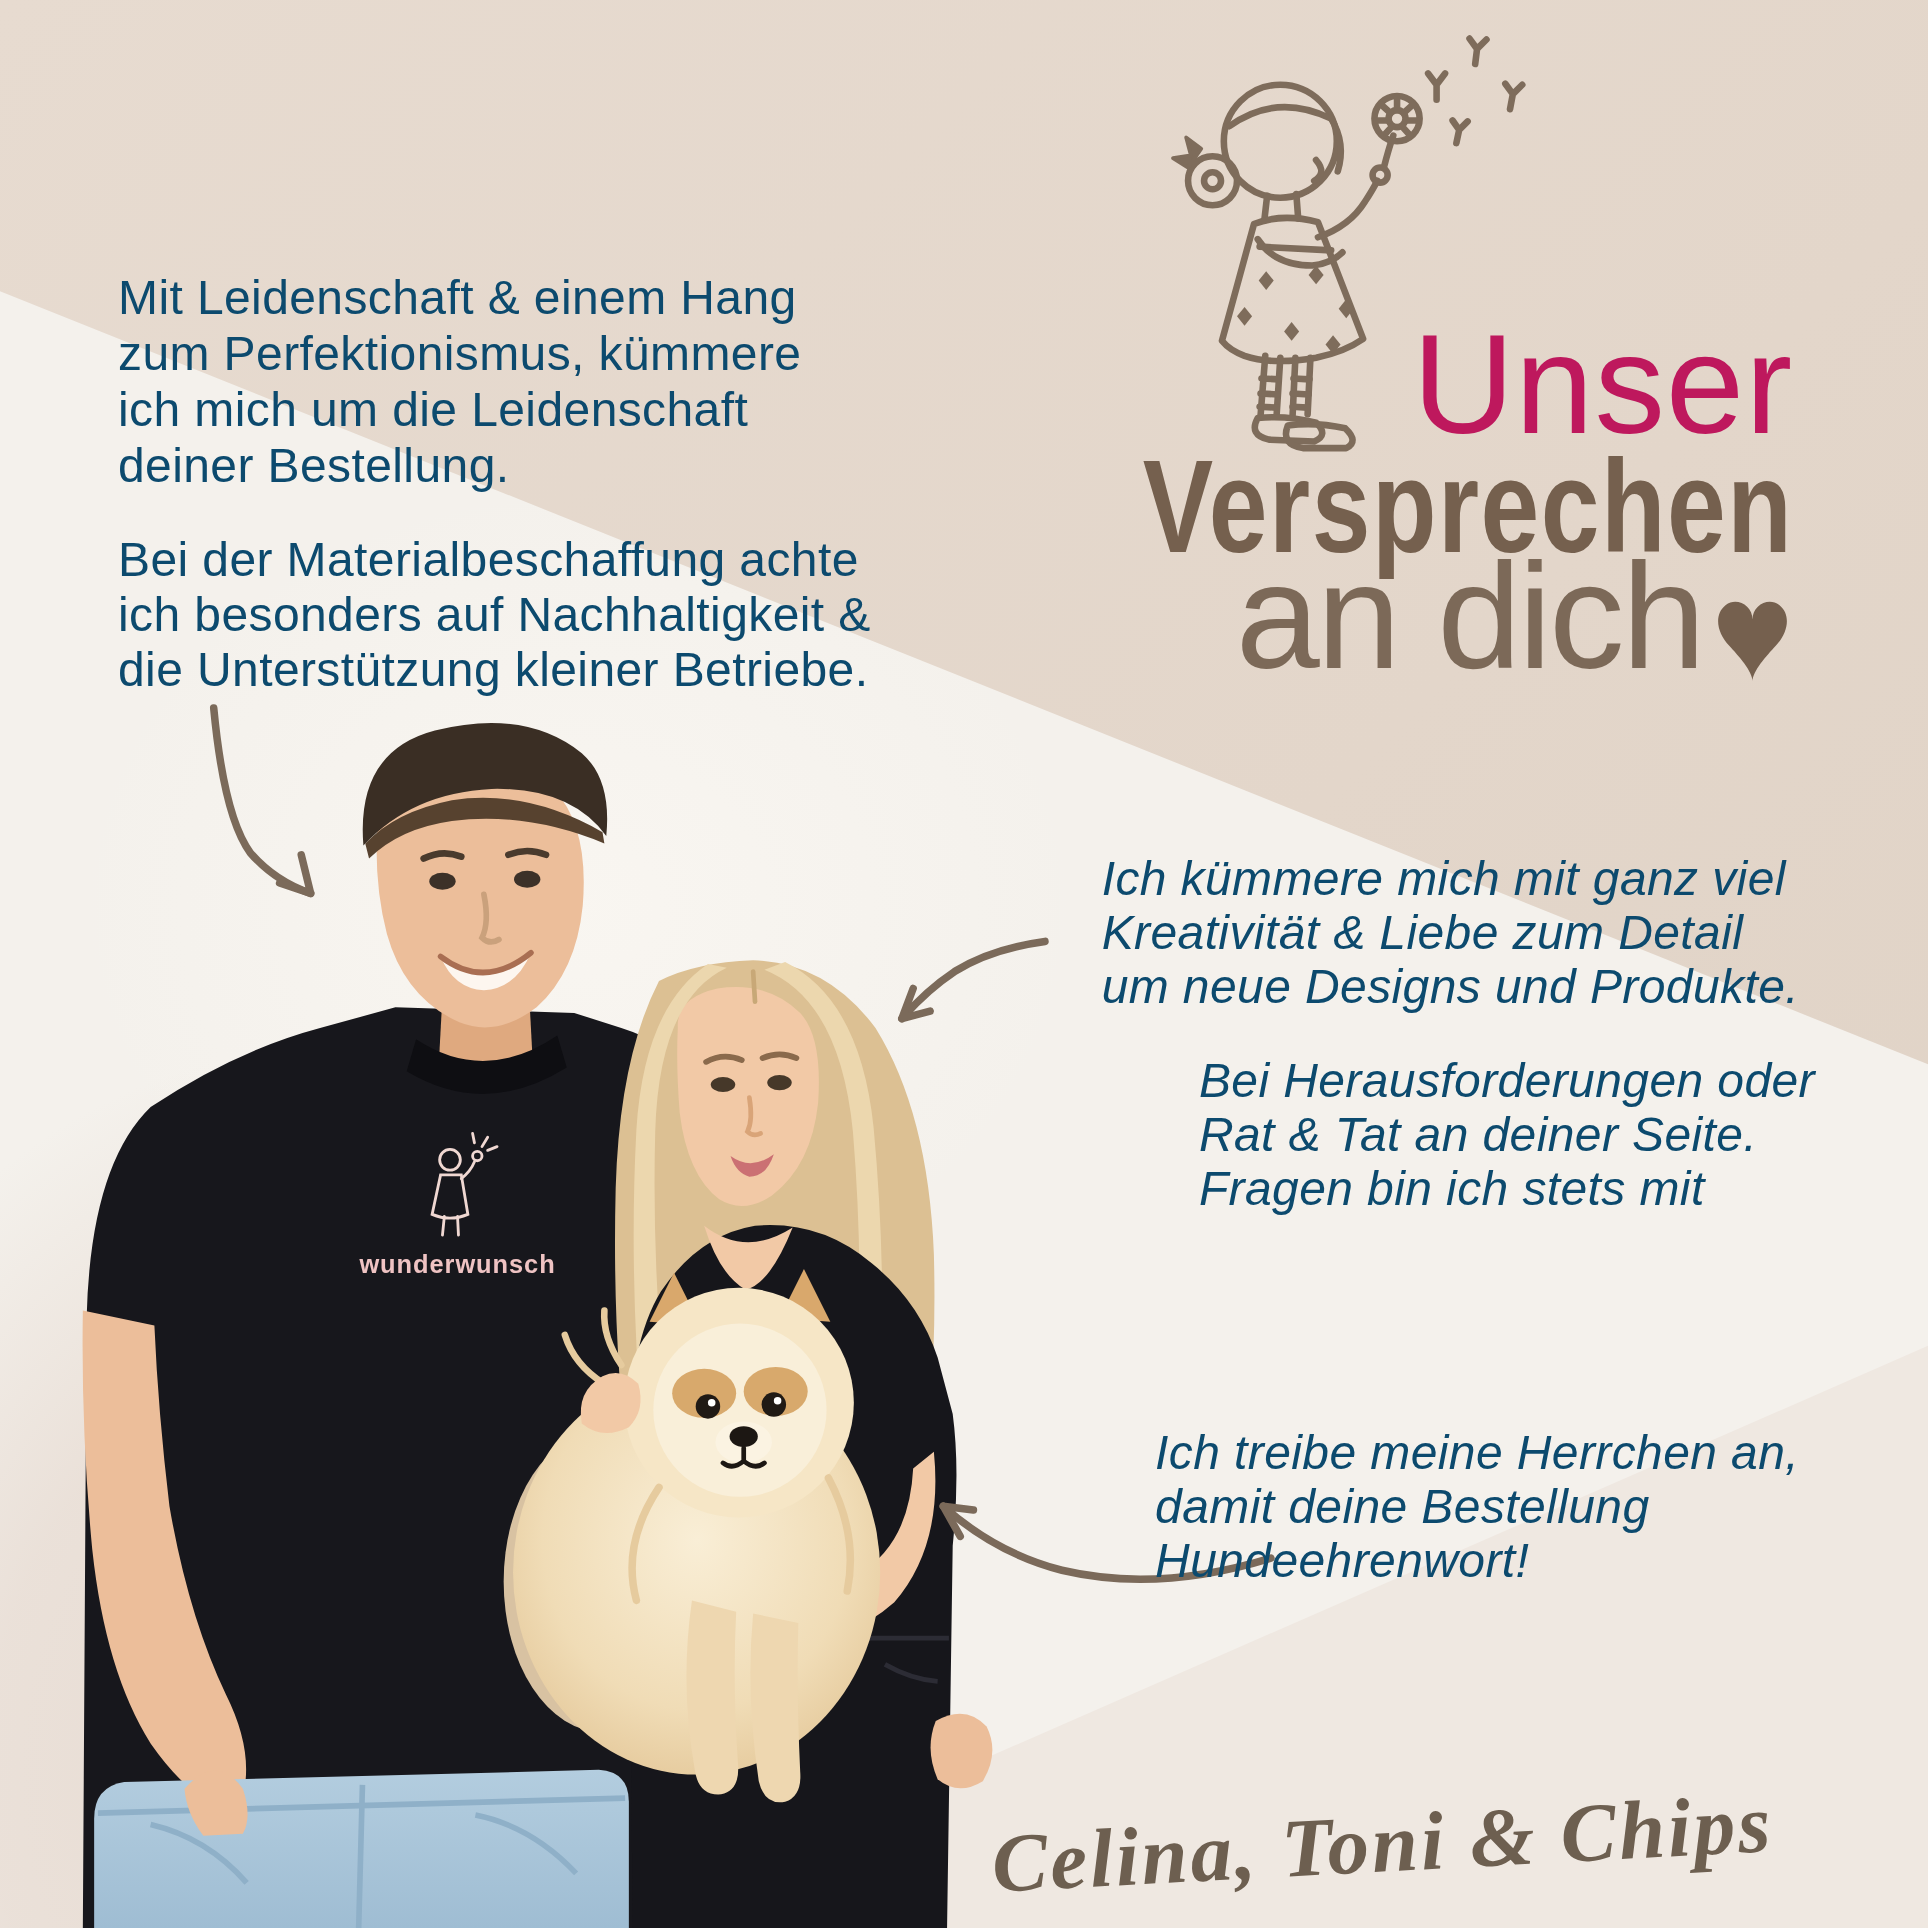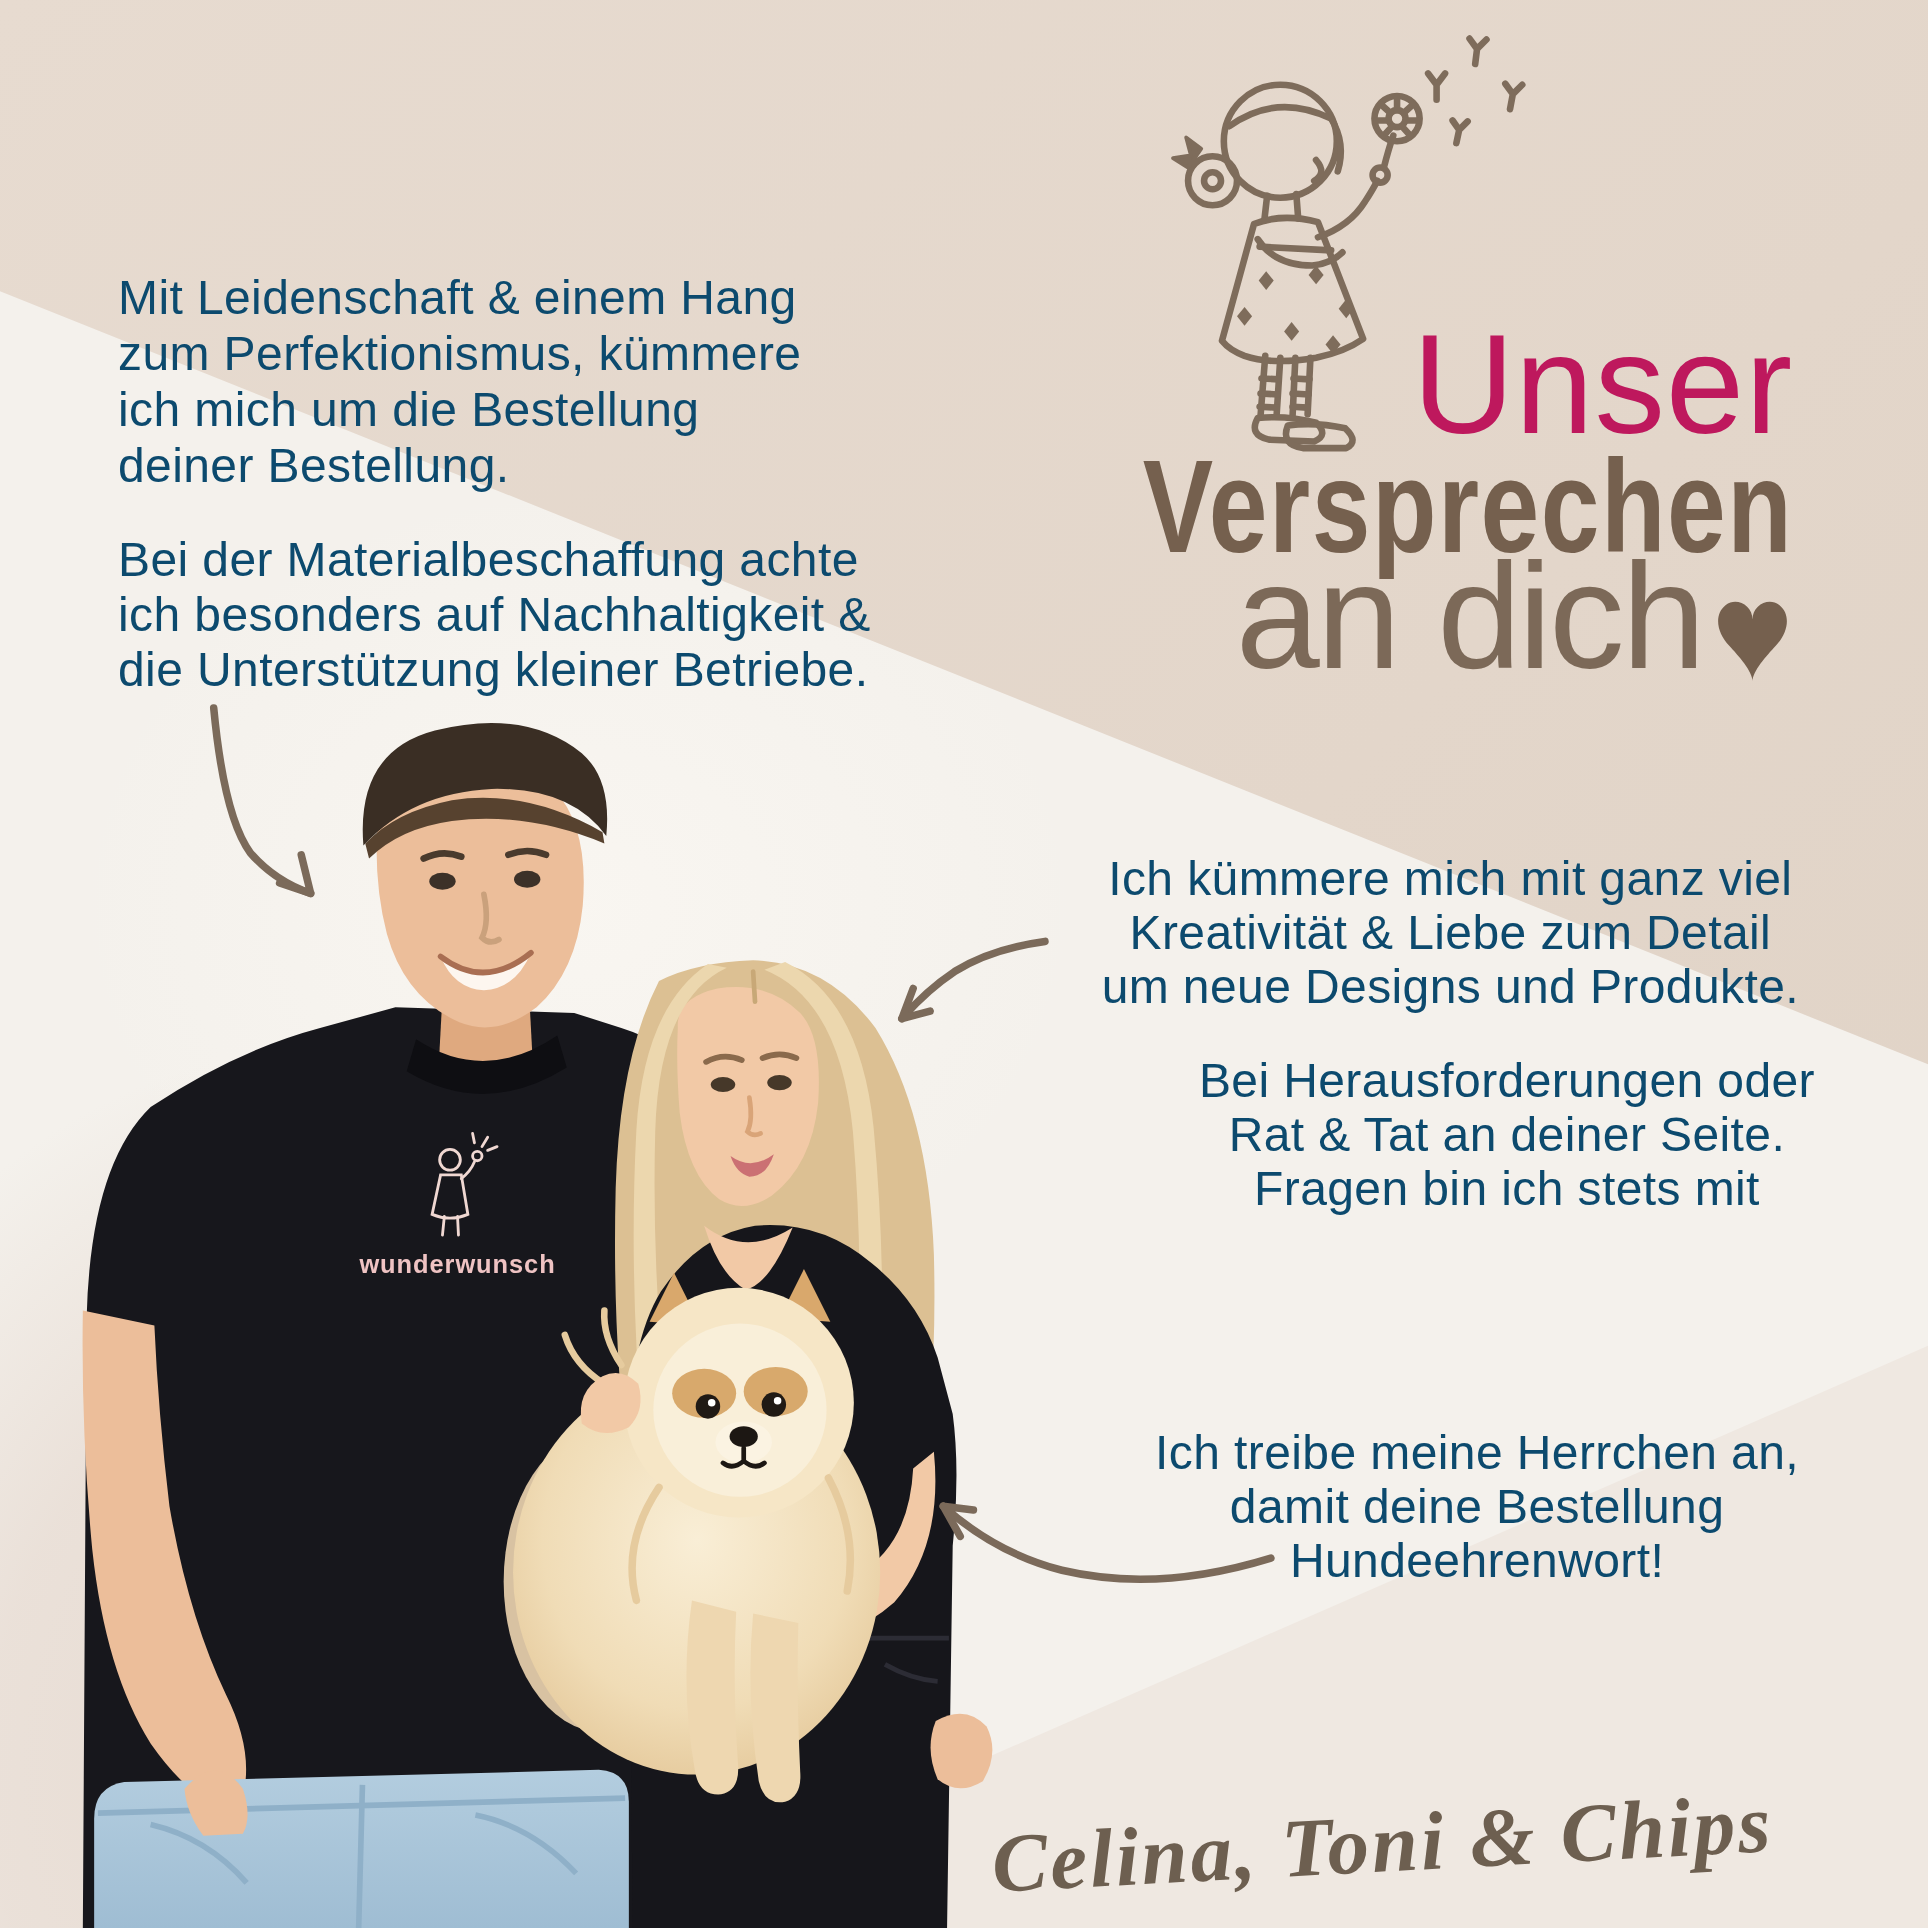--- a/index.html
+++ b/index.html
@@ -14,21 +14,21 @@
   .bg-bright{position:absolute;inset:0;
     background:radial-gradient(716px 603px at 30% 47%, rgba(249,246,241,.95) 0%, rgba(249,246,241,0) 70%);}
   .bg-band{position:absolute;inset:0;
     background:linear-gradient(135deg,#e7dbd0 0%,#e3d6ca 55%,#dfd2c5 100%);
     clip-path:polygon(0 0,100% 0,100% 55.2%,0 15.1%);}
   .art{position:absolute;inset:0;width:1928px;height:1928px;}
   
   .tb{position:absolute;color:#0c4a6e;font-size:48px;letter-spacing:0.4px;}
   .tb div{white-space:nowrap;}
   .tb.left{text-align:left;}
-  .tb.right{text-align:center;}
+  .tb.right{text-align:left;font-style:italic;}
   #intro{left:118px;top:270px;line-height:56px;}
   #materials{left:118px;top:532px;line-height:55px;}
   #creative{right:129px;top:852px;line-height:54px;}
   #support{right:113px;top:1054px;line-height:54px;}
   #dogblock{right:129px;top:1426px;line-height:54px;}
   
   .title-line{position:absolute;right:135px;white-space:nowrap;line-height:1;}
   #t-unser{top:314px;font-size:141px;color:#be185d;letter-spacing:0.9px;}
   #t-versprechen{top:441px;font-size:132px;font-weight:bold;color:#75604e;
      letter-spacing:1.9px;transform:scaleX(.8);transform-origin:100% 50%;}
@@ -195,21 +195,21 @@
       <g>
         <path d="M1350 1655 Q1230 1692 1128 1668 Q1058 1650 1002 1600"></path>
         <path d="M1002 1600 L1034 1604 M1002 1600 L1020 1632"></path>
       </g>
     </g>
   </svg>
 
   <div class="tb left" id="intro">
     <div>Mit Leidenschaft &amp; einem Hang</div>
     <div>zum Perfektionismus, kümmere</div>
-    <div>ich mich um die Bestellung</div>
+    <div>ich mich um die Leidenschaft</div>
     <div>deiner Bestellung.</div>
   </div>
 
   <div class="tb left" id="materials">
     <div>Bei der Materialbeschaffung achte</div>
     <div>ich besonders auf Nachhaltigkeit &amp;</div>
     <div>die Unterstützung kleiner Betriebe.</div>
   </div>
 
   <div class="tb right" id="creative">

